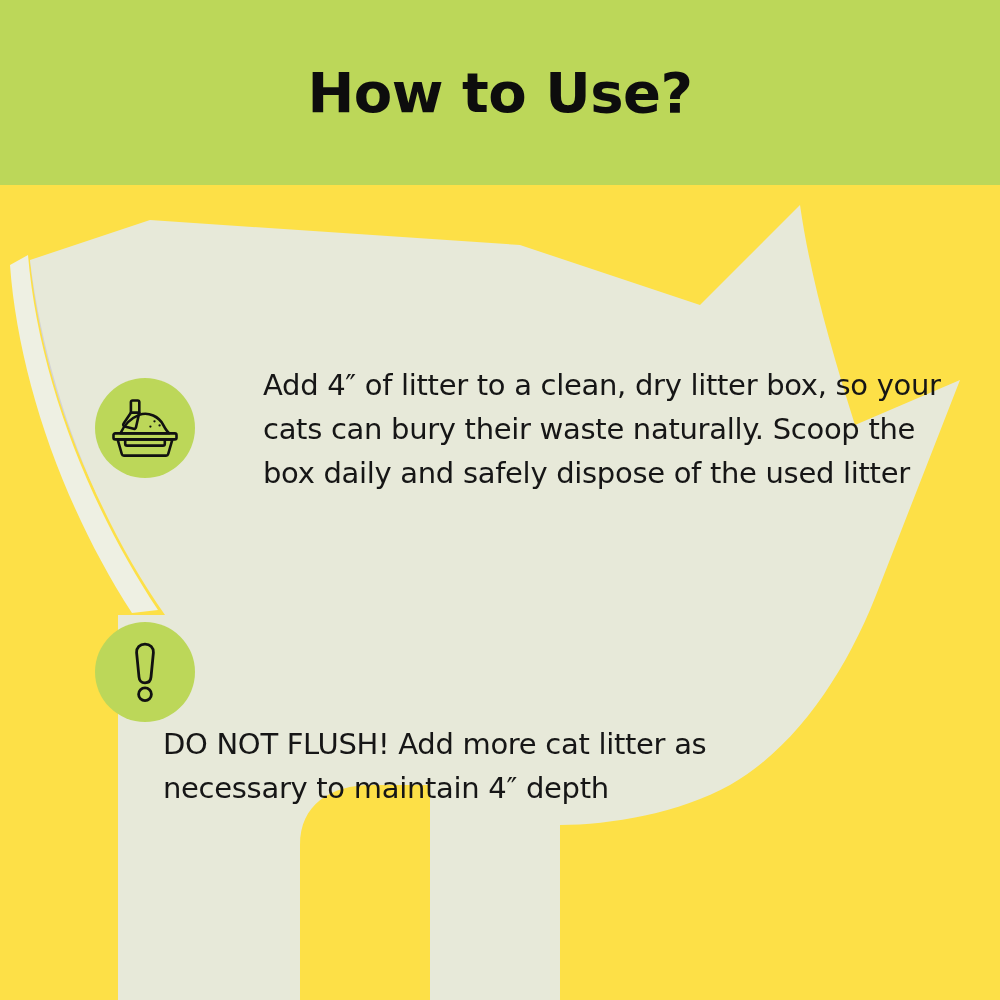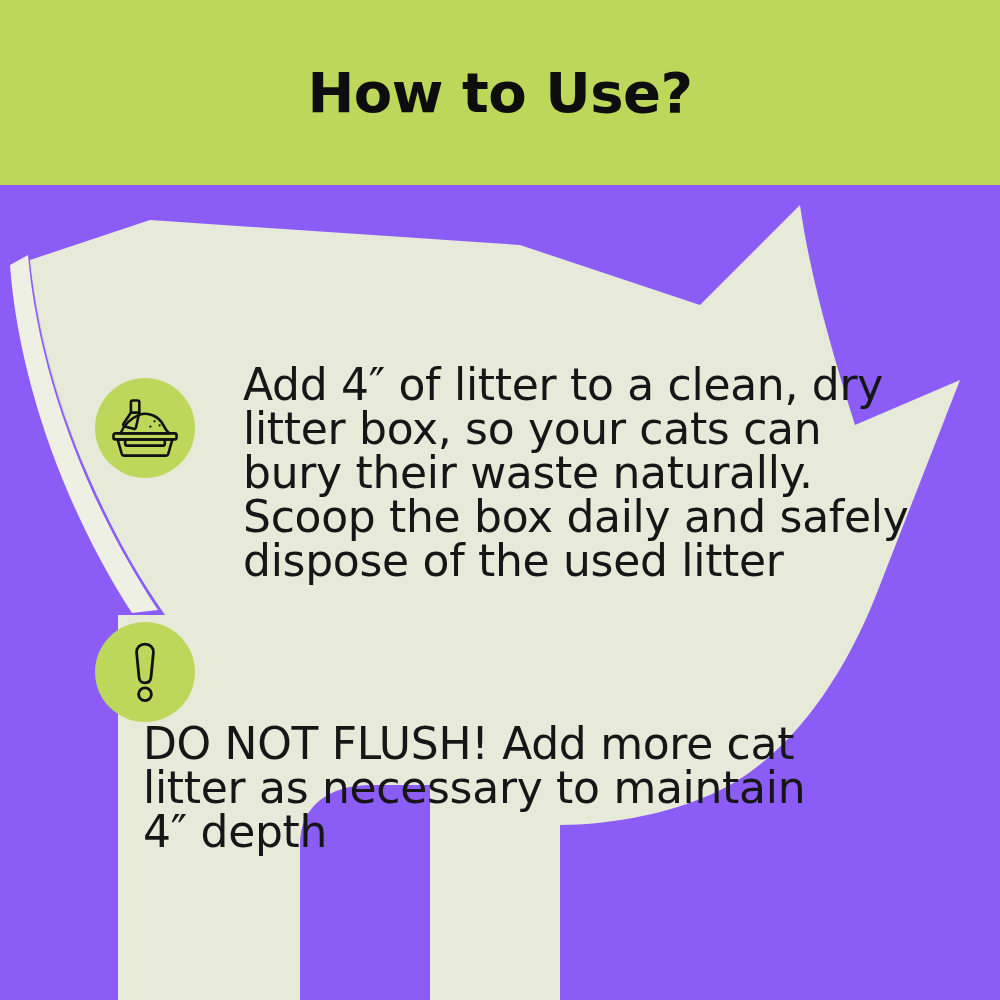--- a/index.html
+++ b/index.html
@@ -10,21 +10,21 @@
     width: 1000px;
     height: 1000px;
     background: #e9e9ec;
     font-family: "Liberation Sans", sans-serif;
     overflow: hidden;
   }
   #page {
     position: relative;
     width: 1000px;
     height: 1000px;
-    background: #8b5cf6;
+    background: #fde047;
     overflow: hidden;
   }
 
   
   .header-band {
     position: absolute;
     left: 0;
     top: 0;
     width: 1000px;
     height: 185px;
@@ -83,22 +83,22 @@
     border-radius: 50%;
     background: #bcd759;
     display: flex;
     align-items: center;
     justify-content: center;
   }
   .step-1 .icon-badge { margin-top: 15px; }
   .step-2 .icon-badge { margin-top: 15px; }
 
   .step-text {
-    margin-left: 48px;
-    font-size: 44px;
+    margin-left: 68px;
+    font-size: 29px;
     line-height: 44px;
     color: #161616;
     font-family: "DejaVu Sans", sans-serif;
     letter-spacing: -0.3px;
     white-space: pre-line;
     max-width: 690px;
   }
 </style>
 </head>
 <body>

